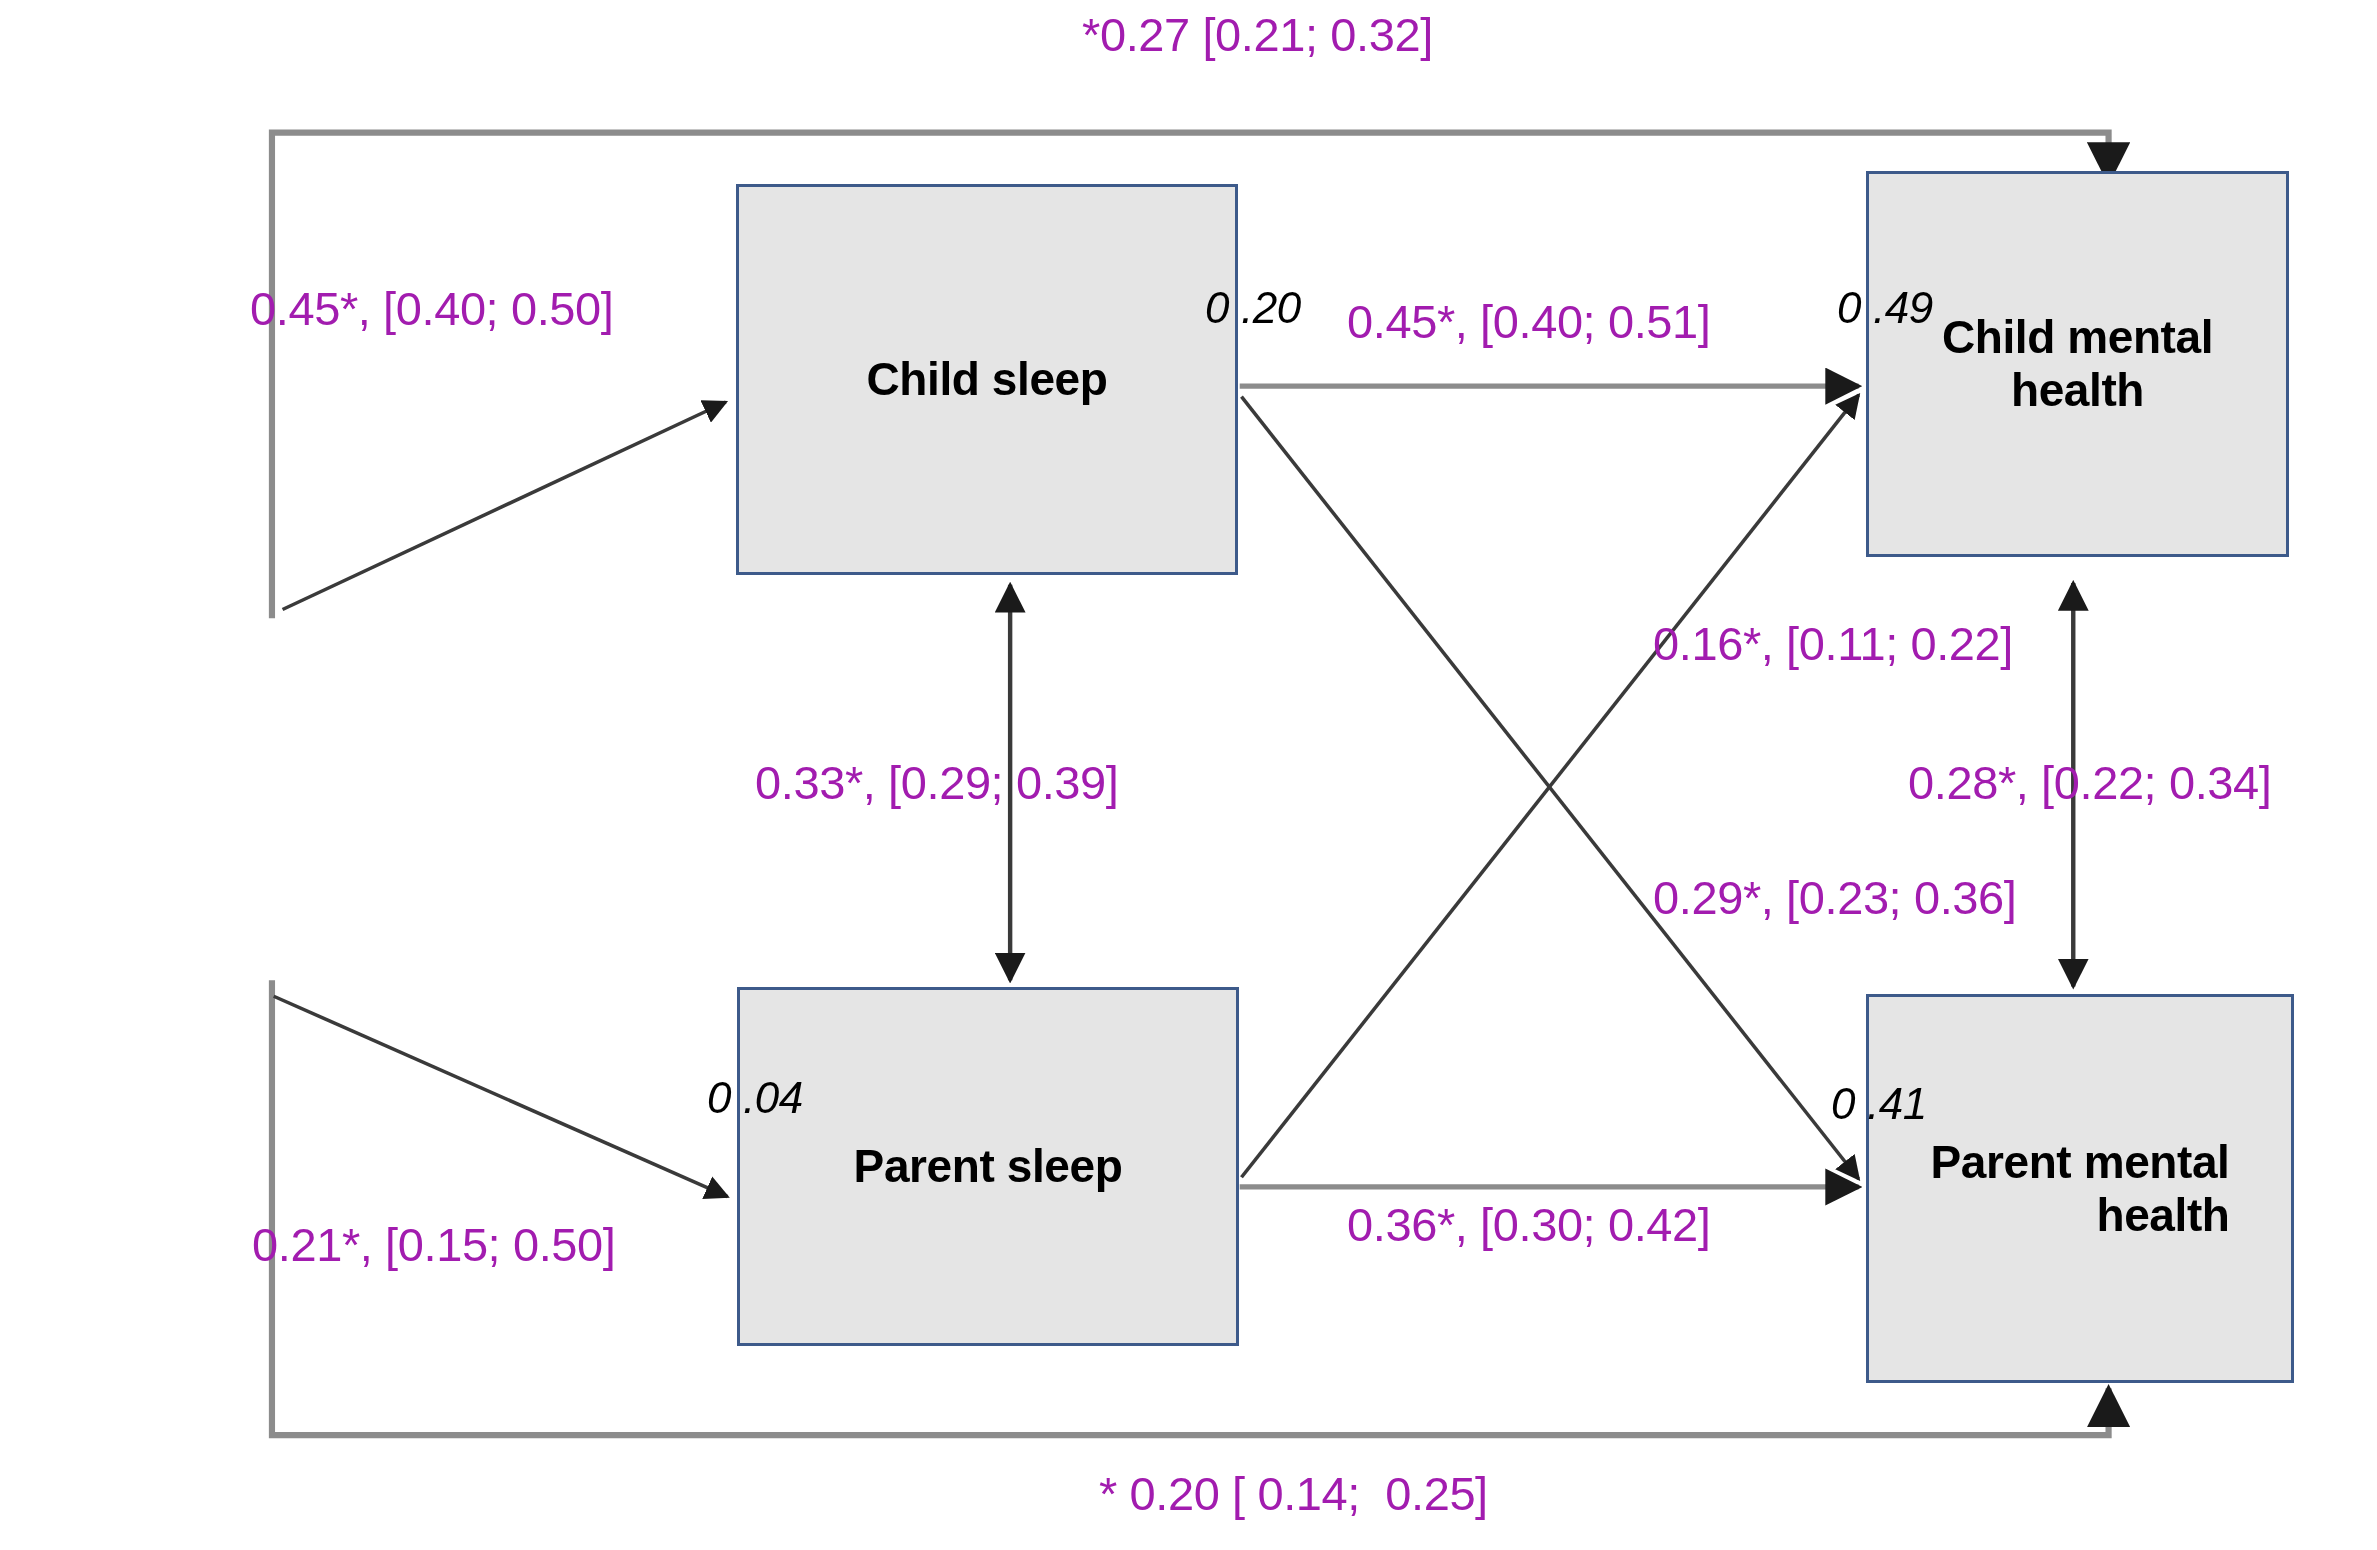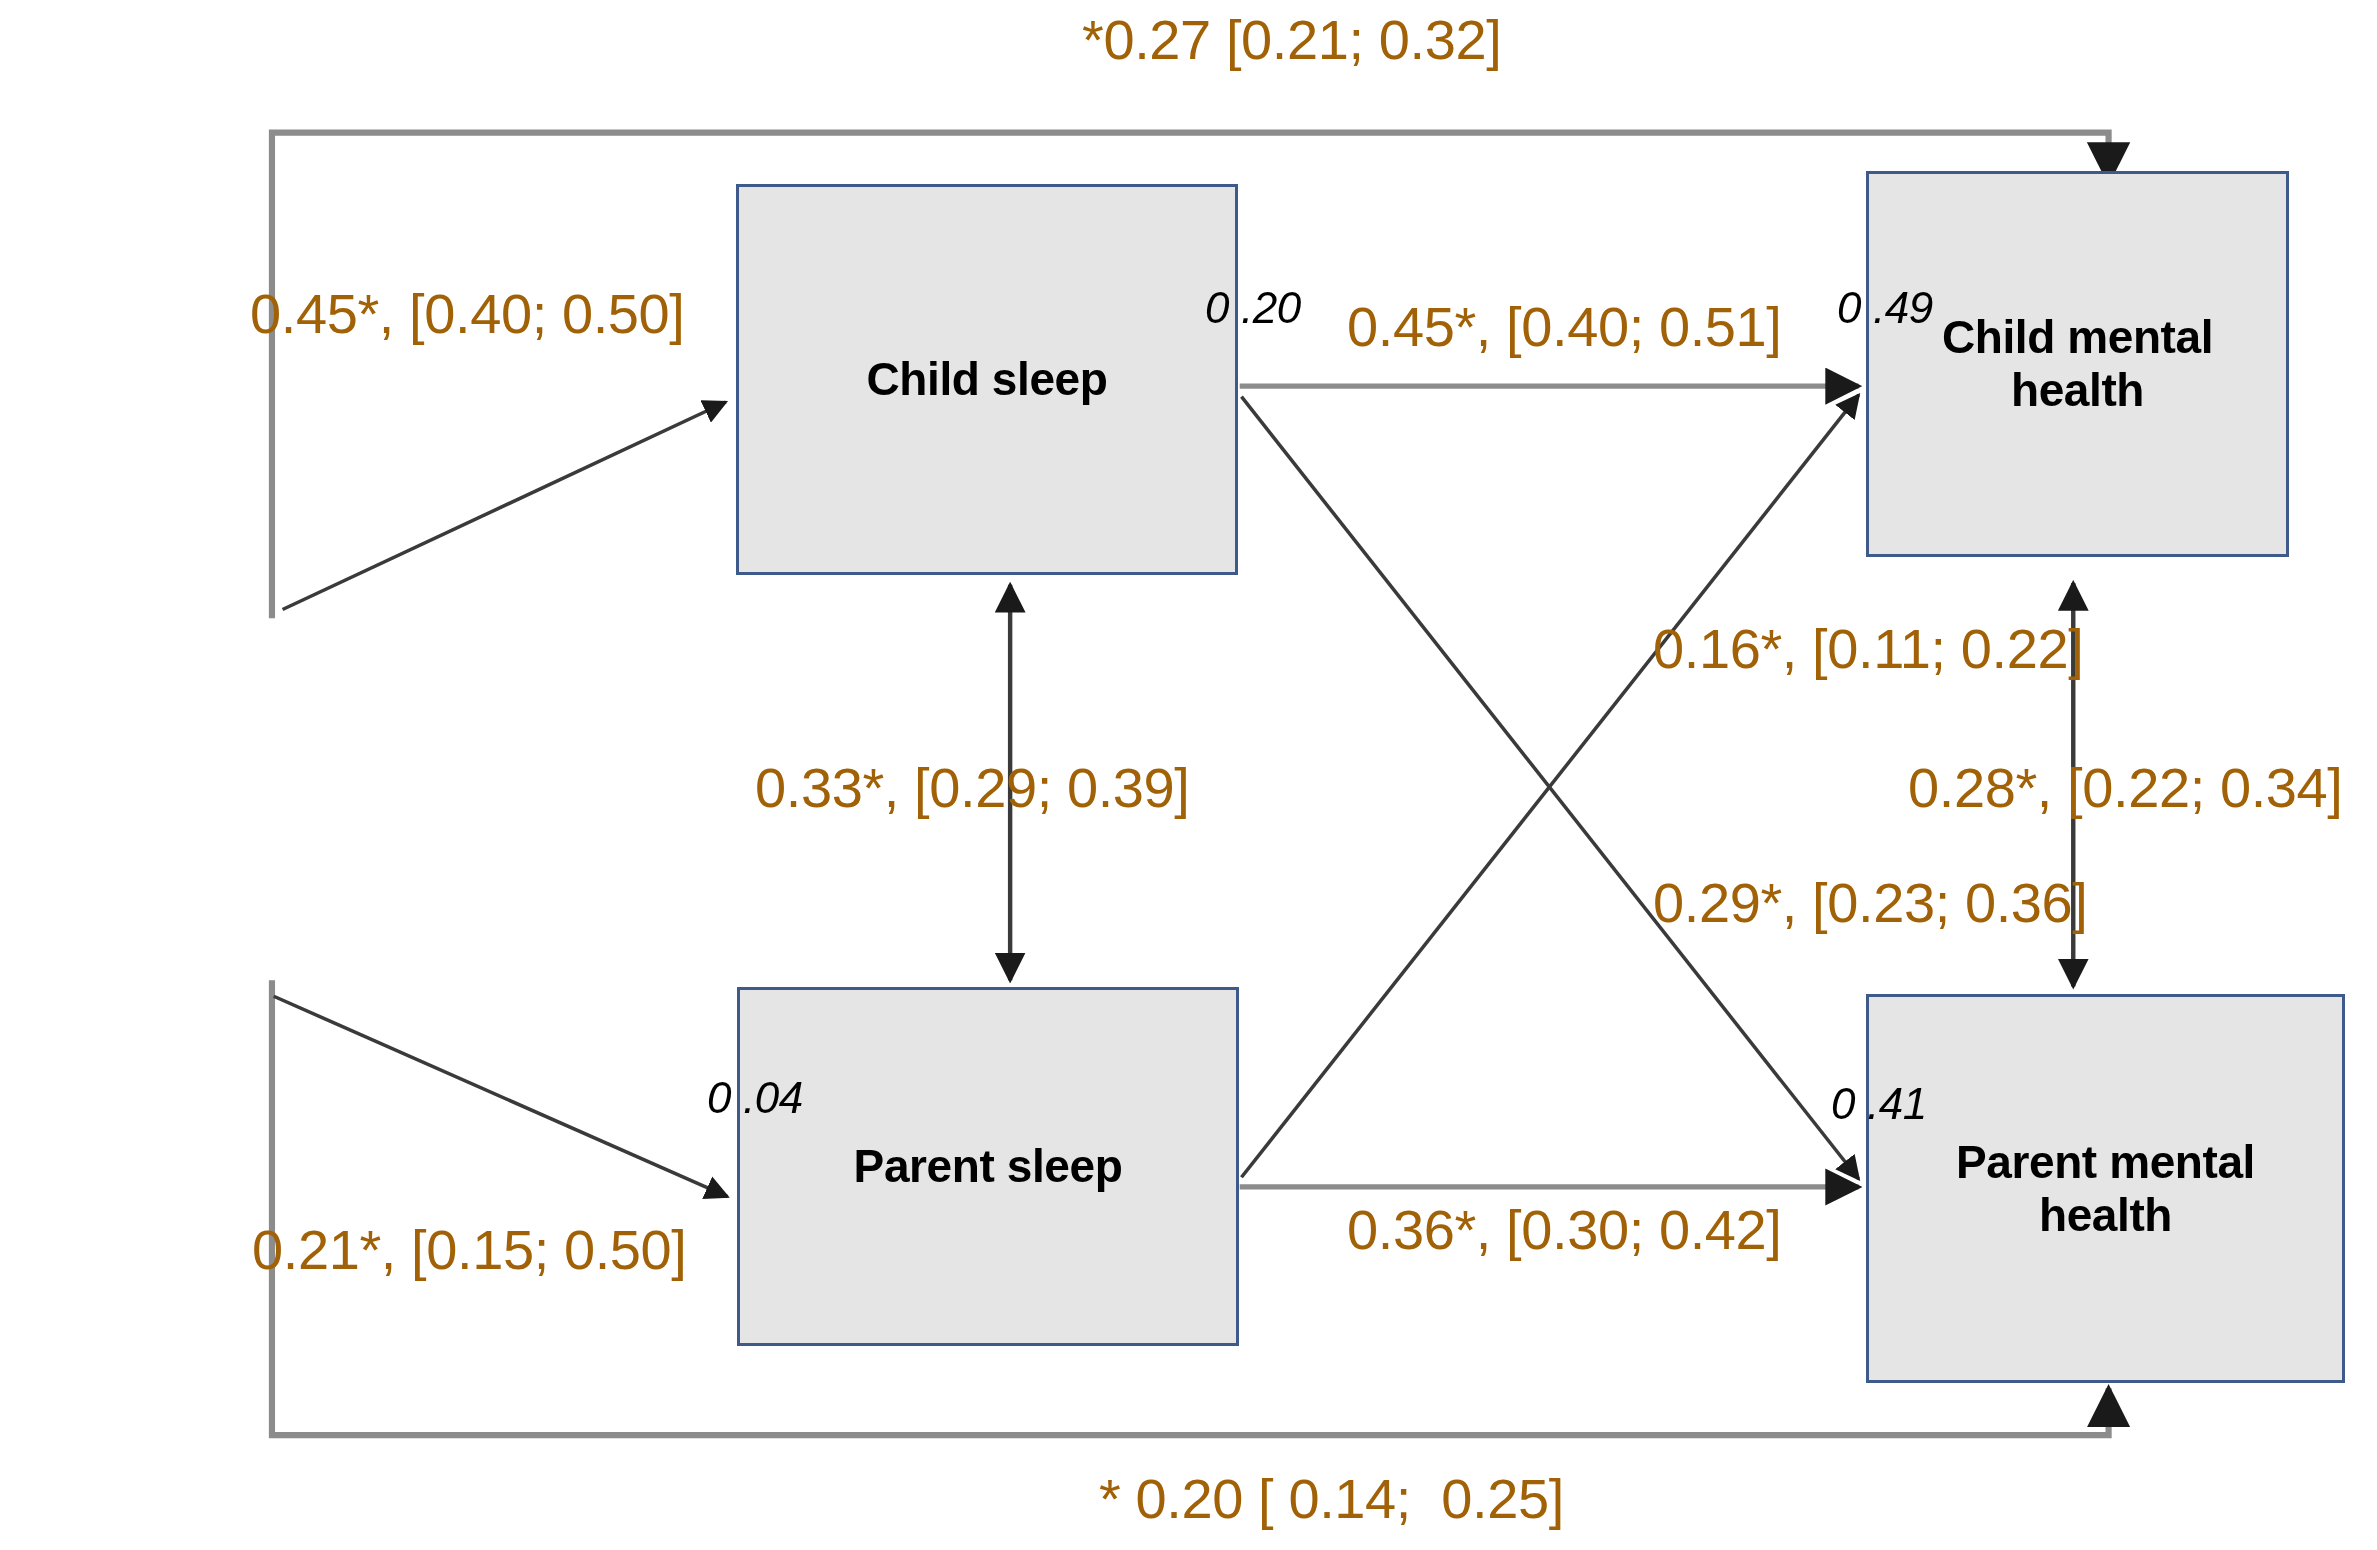--- a/index.html
+++ b/index.html
@@ -40,27 +40,27 @@
     font-size: 46px;
     color: #000000;
     line-height: 1.15;
     letter-spacing: -0.4px;
     padding: 0 12.4px;
   }
   .node-covid  { left: 26.5px;   top: 601px;  width: 500px; height: 394px; }
   .node-csleep { left: 736px;  top: 184px;  width: 502px; height: 391px; }
   .node-psleep { left: 737px;  top: 987px; width: 502px; height: 359px; text-align: center; }
   .node-cmh    { left: 1866px; top: 171px;  width: 423px; height: 386px; }
-  .node-pmh    { left: 1866px; top: 994px; width: 479px; height: 389px; }
+  .node-pmh    { left: 1866px; top: 994px; width: 428px; height: 389px; text-align: right; }
 
   .path-label {
     position: absolute;
     font-family: "Liberation Sans", sans-serif;
-    font-size: 56px;
-    color: #a16207;
+    font-size: 47px;
+    color: #a21caf;
     white-space: pre;
     letter-spacing: -0.4px;
   }
   .r2-label {
     position: absolute;
     font-family: "Liberation Sans", sans-serif;
     font-style: italic;
     font-size: 44px;
     color: #000000;
     white-space: pre;

